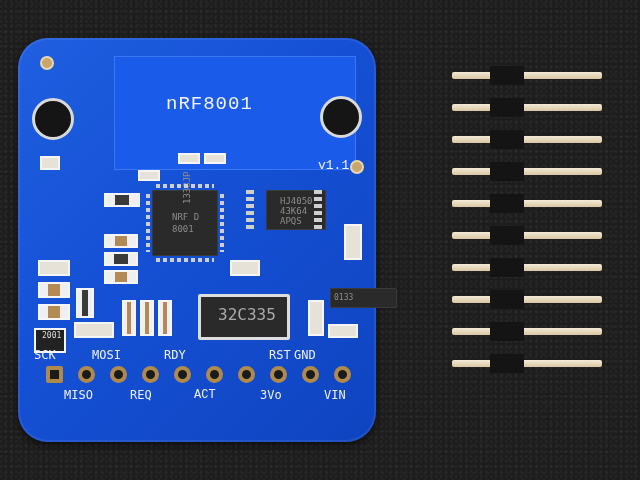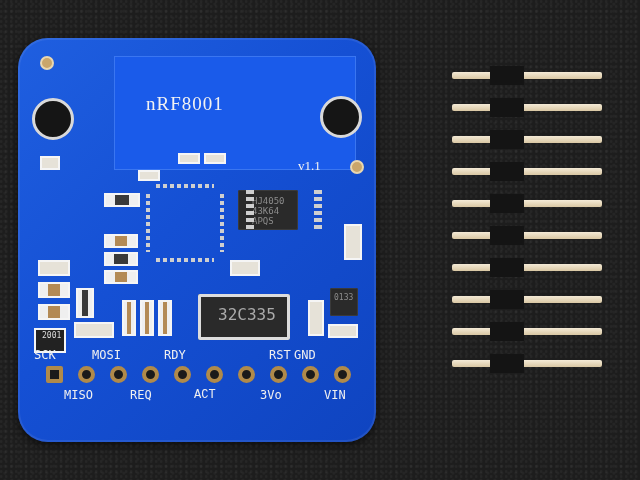--- a/index.html
+++ b/index.html
@@ -11,21 +11,21 @@
       radial-gradient(circle at 70% 60%, rgba(255,255,255,0.035) 0 1px, transparent 2px) 0 0/7px 7px,
       #1d1d1d;}
   .board{position:absolute;left:18px;top:38px;width:358px;height:404px;border-radius:30px;
     background:linear-gradient(135deg,#1f5fe0 0%,#1550d4 45%,#0f44c0 100%);
     box-shadow:0 3px 8px rgba(0,0,0,.6), inset 0 0 0 2px rgba(255,255,255,.08);}
   .antenna{position:absolute;left:96px;top:18px;width:240px;height:112px;background:#1a5bea;
     border:1px solid rgba(120,170,255,.35);}
   .hole{position:absolute;width:42px;height:42px;border-radius:50%;background:#151515;
     border:3px solid #d9d9d9;box-sizing:border-box;}
   .fid{position:absolute;width:14px;height:14px;border-radius:50%;background:#c9a66b;border:2px solid #e9d7b0;box-sizing:border-box;}
-  .silk{position:absolute;color:#f2f2f2;font-family:Liberation Serif, serif;white-space:nowrap;}
+  .silk{position:absolute;color:#f2f2f2;font-family:Liberation Mono, monospace;white-space:nowrap;margin-left:20px;}
   .title1{left:128px;top:55px;font-size:19px;letter-spacing:1px;}
   .title2{left:124px;top:86px;font-size:19px;letter-spacing:1px;}
   .ver{left:280px;top:120px;font-size:13px;}
   .chip{position:absolute;background:#2a2a2a;border-radius:2px;box-shadow:inset 0 0 0 1px #3a3a3a;}
   .chip-text{position:absolute;color:#8c8c8c;font-size:9px;line-height:10px;white-space:pre;}
   .pinrow-h{position:absolute;height:4px;background:repeating-linear-gradient(90deg,#cfcfcf 0 4px,transparent 4px 7px);}
   .pinrow-v{position:absolute;width:4px;background:repeating-linear-gradient(180deg,#cfcfcf 0 4px,transparent 4px 7px);}
   .smd{position:absolute;background:#e6e2d8;border:2px solid #f5f5f5;box-sizing:border-box;}
   .smd.tan{background:linear-gradient(90deg,#efefef 0 30%,#b38a55 30% 70%,#efefef 70%);}
   .smd.dark{background:linear-gradient(90deg,#efefef 0 28%,#3a3a3a 28% 72%,#efefef 72%);}
@@ -52,26 +52,31 @@
 
   <div class="silk title1">nRF8001</div>
   <div class="silk ver">v1.1</div>
 
   <div class="smd" style="left:160px;top:115px;width:22px;height:11px;"></div>
   <div class="smd" style="left:186px;top:115px;width:22px;height:11px;"></div>
   <div class="smd" style="left:22px;top:118px;width:20px;height:14px;"></div>
   <div class="smd dark" style="left:86px;top:155px;width:36px;height:14px;"></div>
   <div class="smd" style="left:120px;top:132px;width:22px;height:11px;"></div>
 
+  <div class="chip" style="left:134px;top:152px;width:66px;height:66px;">
+    <div class="chip-text" style="left:30px;top:14px;transform:rotate(-90deg);transform-origin:left top;">1338JP</div>
+    <div class="chip-text" style="left:20px;top:22px;">NRF D</div>
+    <div class="chip-text" style="left:20px;top:34px;">8001</div>
+  </div>
   <div class="pinrow-h" style="left:138px;top:146px;width:58px;"></div>
   <div class="pinrow-h" style="left:138px;top:220px;width:58px;"></div>
   <div class="pinrow-v" style="left:128px;top:156px;height:58px;"></div>
   <div class="pinrow-v" style="left:202px;top:156px;height:58px;"></div>
 
-  <div class="chip" style="left:220px;top:152px;width:60px;height:40px;">
+  <div class="chip" style="left:248px;top:152px;width:60px;height:40px;">
     <div class="chip-text" style="left:14px;top:6px;">HJ4050</div>
     <div class="chip-text" style="left:14px;top:16px;">43K64</div>
     <div class="chip-text" style="left:14px;top:26px;">APQS</div>
   </div>
   <div class="pinrow-v" style="left:228px;top:152px;height:40px;width:8px;"></div>
   <div class="pinrow-v" style="left:296px;top:152px;height:40px;width:8px;"></div>
 
 
   <div class="smd" style="left:20px;top:222px;width:32px;height:16px;"></div>
   <div class="smd tan" style="left:20px;top:244px;width:32px;height:16px;"></div>
@@ -88,21 +93,21 @@
   <div class="smd tan" style="left:122px;top:262px;width:14px;height:36px;"></div>
   <div class="smd tan" style="left:140px;top:262px;width:14px;height:36px;"></div>
   <div class="smd" style="left:212px;top:222px;width:30px;height:16px;"></div>
   <div class="smd" style="left:326px;top:186px;width:18px;height:36px;"></div>
   <div class="smd" style="left:290px;top:262px;width:16px;height:36px;"></div>
 
   <div class="chip" style="left:180px;top:256px;width:92px;height:46px;box-shadow:inset 0 0 0 3px #ddd;">
     <div class="chip-text" style="left:20px;top:16px;font-size:16px;color:#aaa;">32C335</div>
   </div>
 
-  <div class="chip" style="left:312px;top:250px;width:28px;height:28px;">
+  <div class="chip" style="left:312px;top:250px;width:28px;height:20px;padding-left:39px;">
     <div class="chip-text" style="left:4px;top:5px;font-size:8px;">0133</div>
   </div>
   <div class="smd" style="left:310px;top:286px;width:30px;height:14px;"></div>
 
   <div class="pinlabel" style="left:16px;top:310px;">SCK</div>
   <div class="pinlabel" style="left:74px;top:310px;">MOSI</div>
   <div class="pinlabel" style="left:146px;top:310px;">RDY</div>
   <div class="pinlabel" style="left:212px;top:310px;padding-left:39px;">RST</div>
   <div class="pinlabel" style="left:276px;top:310px;">GND</div>
 

